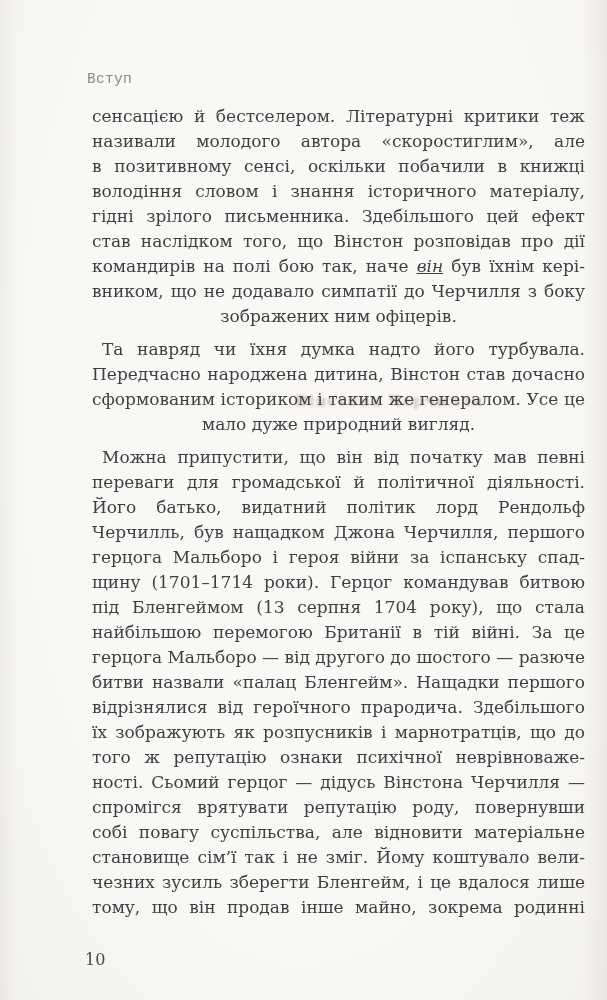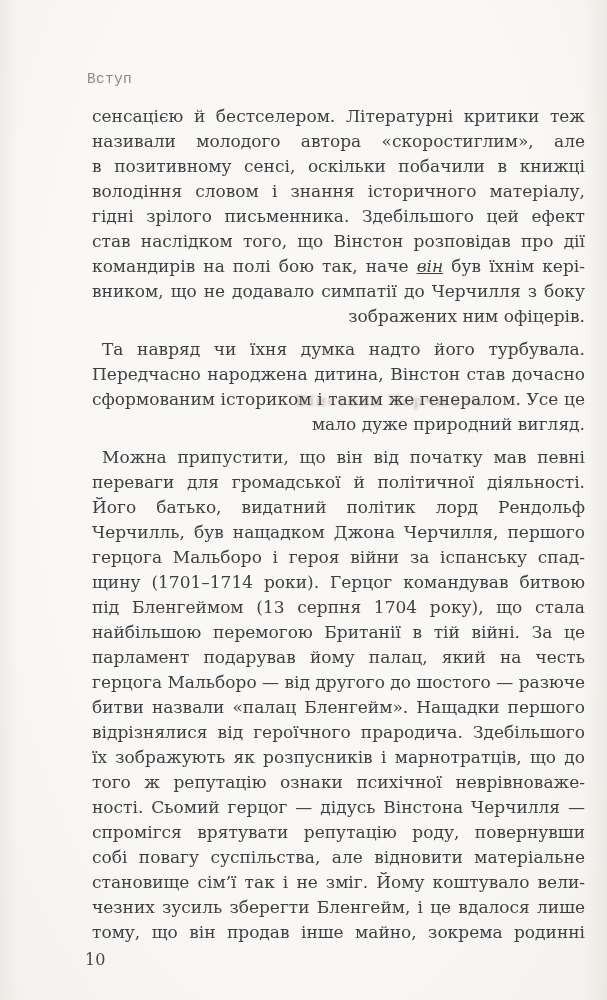--- a/index.html
+++ b/index.html
@@ -43,21 +43,21 @@
     color: #3f3e44;
   }
   .para { margin: 8px; }
   .para.indent .line:first-child { text-indent: 10px; }
   .line {
     height: 25px;
     white-space: nowrap;
     overflow: visible;
   }
   .line.just { text-align: justify; text-align-last: justify; }
-  .line.end  { text-align: right; }
+  .line.end  { text-align: center; }
   .line em { font-style: italic; text-decoration: underline; }
   .folio {
     position: absolute;
     left: 85px; top: 951px;
     font-size: 16px;
     line-height: 18px;
     color: #47464b;
   }
 </style>
 </head>
@@ -87,21 +87,20 @@
     </div>
     <div class="para indent">
       <div class="line just">Можна припустити, що він від початку мав певні</div>
       <div class="line just">переваги для громадської й політичної діяльності.</div>
       <div class="line just">Його батько, видатний політик лорд Рендольф</div>
       <div class="line just">Черчилль, був нащадком Джона Черчилля, першого</div>
       <div class="line just">герцога Мальборо і героя війни за іспанську спад-</div>
       <div class="line just">щину (1701–1714 роки). Герцог командував битвою</div>
       <div class="line just">під Бленгеймом (13 серпня 1704 року), що стала</div>
       <div class="line just">найбільшою перемогою Британії в тій війні. За це</div>
-      <div class="line just">парламент подарував йому палац, який на честь</div>
       <div class="line just">герцога Мальборо — від другого до шостого — разюче</div>
       <div class="line just">битви назвали «палац Бленгейм». Нащадки першого</div>
       <div class="line just">відрізнялися від героїчного прародича. Здебільшого</div>
       <div class="line just">їх зображують як розпусників і марнотратців, що до</div>
       <div class="line just">того ж репутацію ознаки психічної неврівноваже-</div>
       <div class="line just">ності. Сьомий герцог — дідусь Вінстона Черчилля —</div>
       <div class="line just">спромігся врятувати репутацію роду, повернувши</div>
       <div class="line just">собі повагу суспільства, але відновити матеріальне</div>
       <div class="line just">становище сім’ї так і не зміг. Йому коштувало вели-</div>
       <div class="line just">чезних зусиль зберегти Бленгейм, і це вдалося лише</div>

